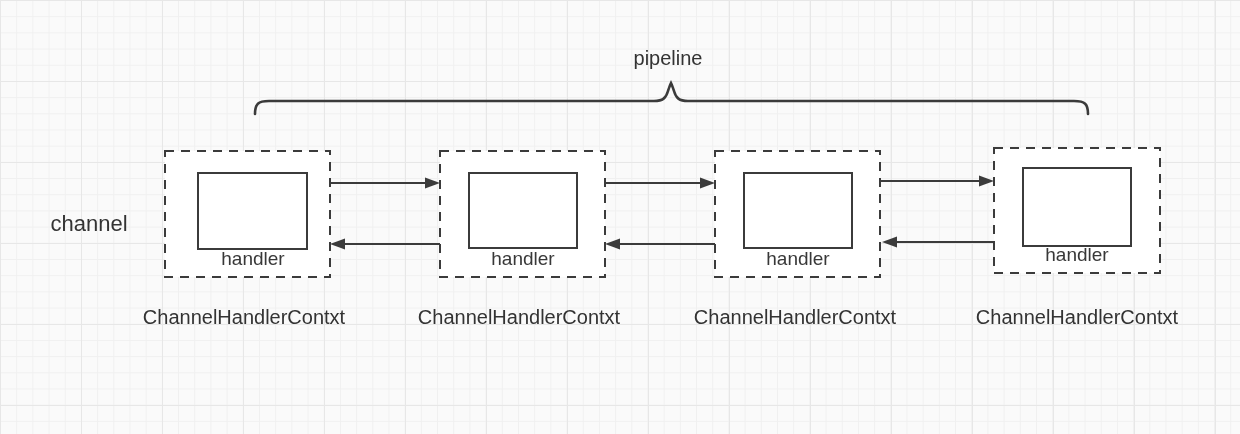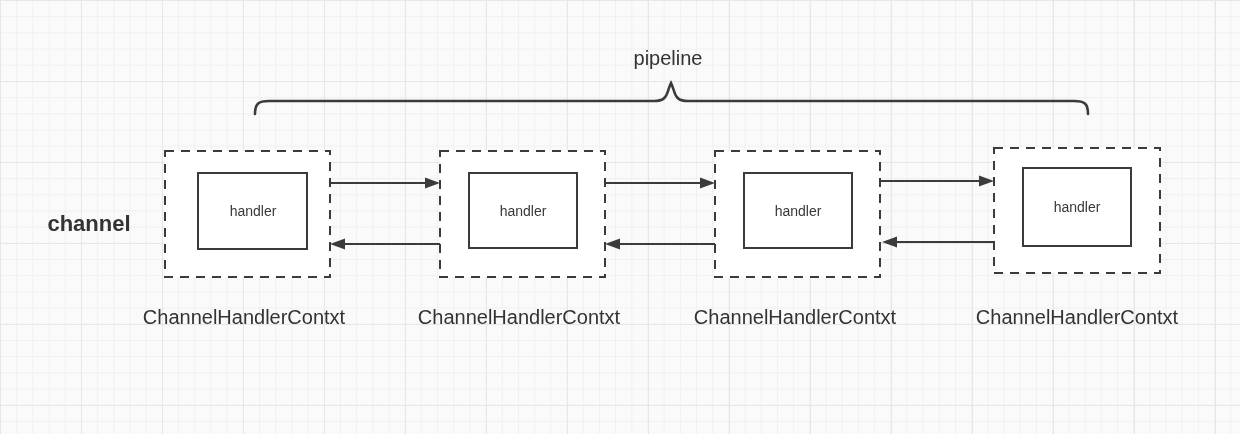--- a/index.html
+++ b/index.html
@@ -26,22 +26,22 @@
     top: 0;
   }
   .lbl {
     position: absolute;
     color: #333333;
     white-space: nowrap;
     transform: translate(-50%, -50%);
     text-align: center;
   }
   .pipeline-lbl  { left: 668px;  top: 58px;  font-size: 20px; }
-  .channel-lbl   { left: 89px;   top: 224px; font-size: 22px; font-weight: bold; }
-  .handler-lbl   { font-size: 14px; color: #383838; }
+  .channel-lbl   { left: 89px;   top: 224px; font-size: 22px; }
+  .handler-lbl   { font-size: 19px; color: #383838; margin-top: 48px; }
   .handler-1 { left: 253px;  top: 211px; }
   .handler-2 { left: 523px;  top: 211px; }
   .handler-3 { left: 798px;  top: 211px; }
   .handler-4 { left: 1077px; top: 207px; }
   .context-lbl { font-size: 20px; color: #333333; }
   .context-1 { left: 244px;  top: 317px; }
   .context-2 { left: 519px;  top: 317px; }
   .context-3 { left: 795px;  top: 317px; }
   .context-4 { left: 1077px; top: 317px; }
 </style>

